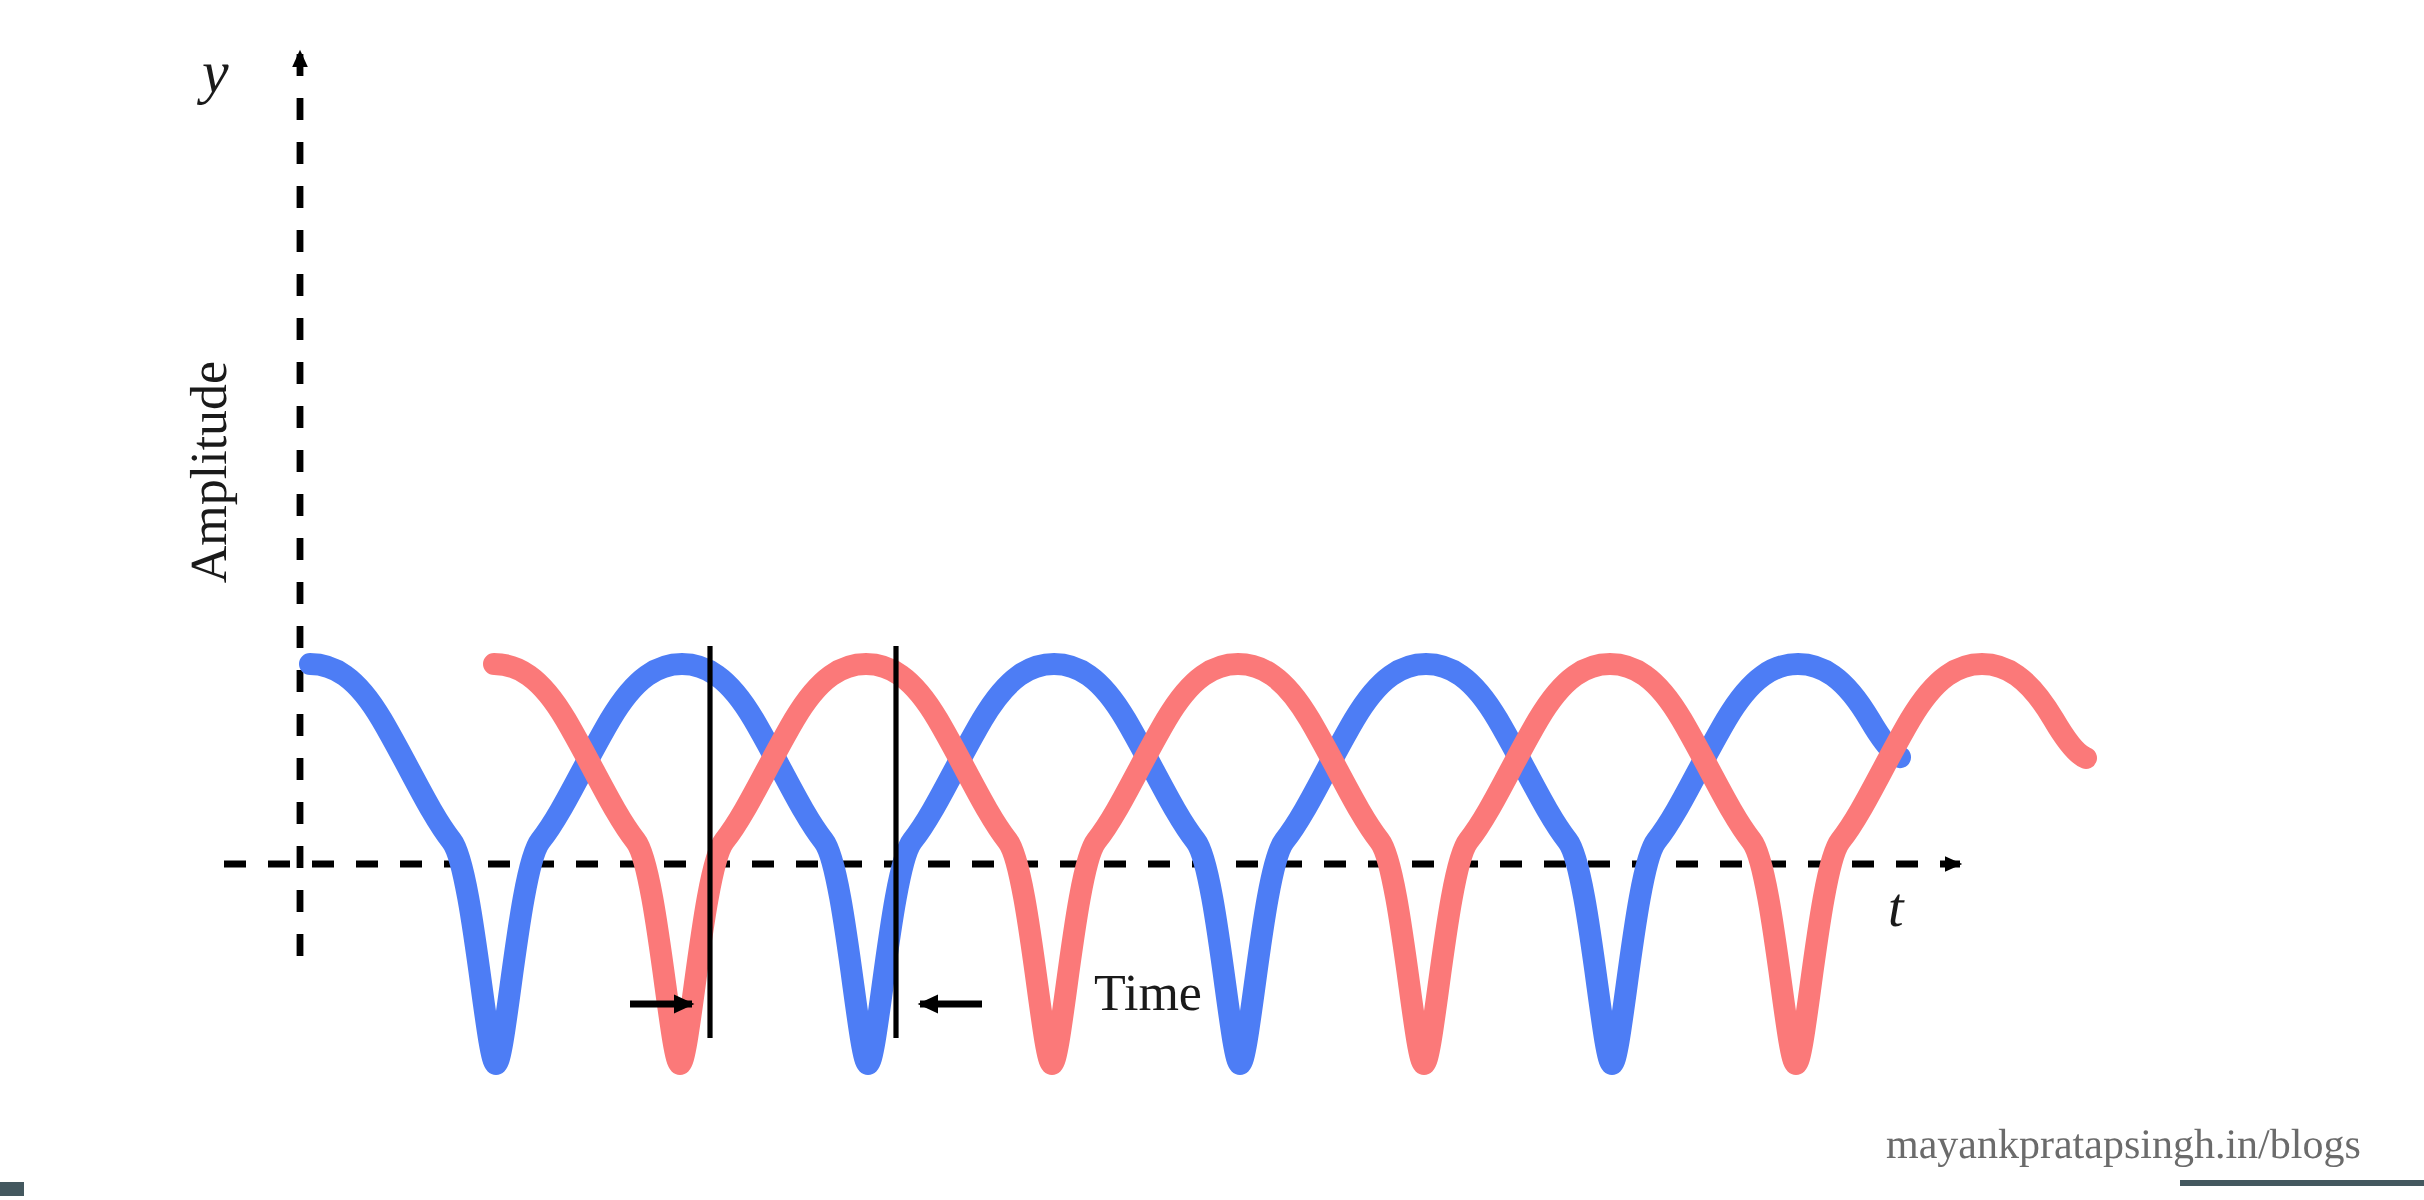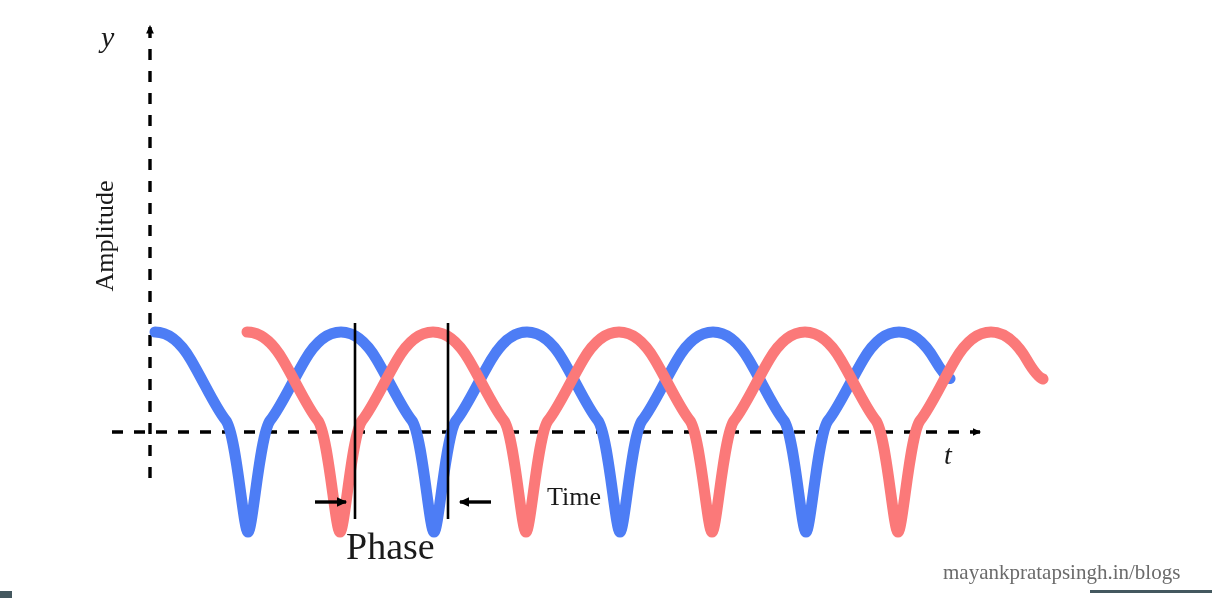--- a/index.html
+++ b/index.html
@@ -111,18 +111,17 @@
     </g>
     <g>
       <line x1="491" y1="502" x2="460" y2="502" stroke="#000" stroke-width="3.4" marker-end="url(#arrowSolidSm)"></line>
     </g>
   </svg>
 
   <div class="lbl" id="lbl-y">y</div>
   <div class="lbl" id="lbl-t">t</div>
   <div class="lbl" id="lbl-amp">Amplitude</div>
   <div class="lbl" id="lbl-time">Time</div>
-  <div class="lbl" id="lbl-phase">Phase</div>
   <div class="lbl" id="watermark">mayankpratapsingh.in/blogs</div>
 
   <div id="corner-left"></div>
   <div id="corner-right"></div>
 </div>
 
 </body></html>

